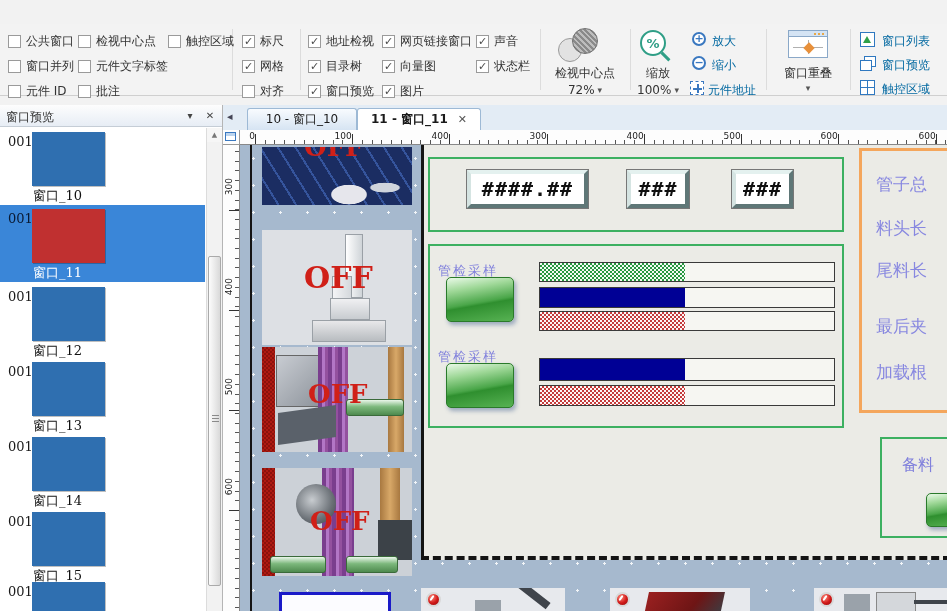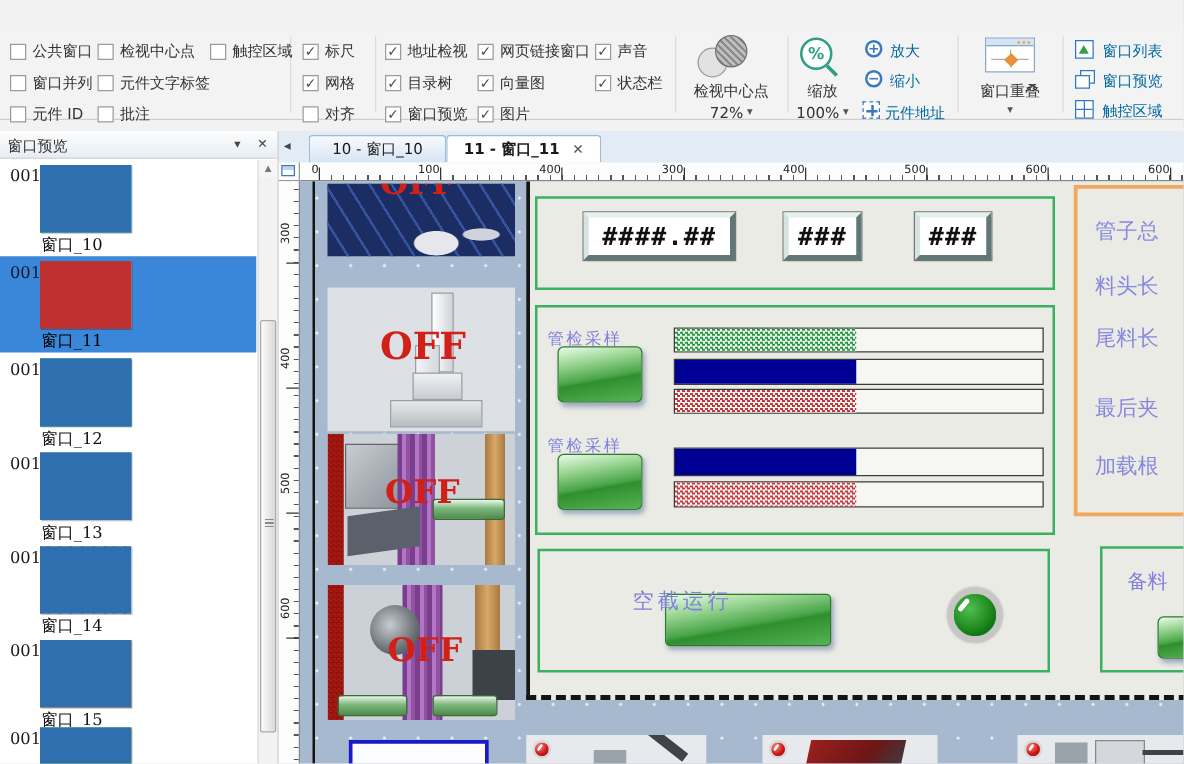--- a/index.html
+++ b/index.html
@@ -63,21 +63,21 @@
   #sidebar { position:absolute; left:0; top:105px; width:223px; height:506px; background:#fff; border-right:1px solid #b5b5b5; overflow:hidden; }
   #sb-header { position:absolute; left:0; top:0; width:222px; height:22px; background:linear-gradient(#fdfdfd,#e7edf5); border-bottom:1px solid #c5cdd6; }
   #sb-title { position:absolute; left:6px; top:4px; font-size:12px; color:#333; }
   .sb-hbtn { position:absolute; top:3px; width:16px; height:16px; text-align:center; line-height:15px; color:#444; font-size:10px; }
   .sb-item { position:absolute; left:0; width:205px; height:77px; }
   .sb-item.selected { background:#3a86d8; }
   .sb-num { position:absolute; left:8px; top:6px; font-family:"DejaVu Serif","Liberation Serif",serif; font-size:13px; color:#1a1a1a; }
   .sb-item.selected .sb-num { color:#0a1a33; }
   .sb-thumb { position:absolute; left:32px; top:4px; width:73px; height:54px; background-repeat:no-repeat; box-shadow:1px 1px 0 rgba(0,0,0,.25); }
   .sb-label { position:absolute; left:33px; top:59px; font-family:"DejaVu Serif","Liberation Serif",serif; font-size:13px; color:#111; }
-  .sb-item.selected .sb-label { color:#000000; }
+  .sb-item.selected .sb-label { color:#ffffff; }
   .t10 { background:
       linear-gradient(#2f6fb0,#2f6fb0) 0 0/73px 6px,
       linear-gradient(#38b098,#38b098) 3px 9px/16px 7px,
       linear-gradient(#38b098,#38b098) 40px 9px/13px 5px,
       linear-gradient(#38b098,#38b098) 56px 9px/13px 5px,
       linear-gradient(#fff,#fff) 12px 20px/14px 8px,
       linear-gradient(#fff,#fff) 30px 20px/14px 8px,
       linear-gradient(#fff,#fff) 48px 20px/14px 8px,
       linear-gradient(#fff,#fff) 12px 32px/14px 8px,
       linear-gradient(#fff,#fff) 30px 32px/14px 8px,
@@ -520,25 +520,20 @@
           <div class="purple-txt" style="left:8px;top:102px;font-size:13px;letter-spacing:2px">管检采样</div>
           <div class="gbtn" style="left:16px;top:117px;width:68px;height:45px"></div>
           <div class="track" style="left:109px;top:112px;width:296px;height:23px">
               <div class="filln"></div>
             </div>
           <div class="track" style="left:109px;top:139px;width:296px;height:21px">
               <div class="fillr"></div>
             </div>
         </div>
 
-        <div class="gpanel" style="left:6px;top:294px;width:410px;height:99px">
-          <div class="purple-txt" style="left:74px;top:28px;font-size:17px;letter-spacing:3px;z-index:2">空截运行</div>
-          <div class="gbtn" style="left:100px;top:34px;width:133px;height:42px;border-radius:4px"></div>
-          <div class="led-big" style="left:326px;top:29px"></div>
-        </div>
 
         <div class="gpanel" style="left:456px;top:292px;width:70px;height:101px">
           <div class="purple-txt" style="left:20px;top:16px;font-size:16px">备料</div>
           <div class="gbtn" style="left:44px;top:54px;width:40px;height:34px"></div>
         </div>
 
         <div id="orange-box">
           <div class="o-label" style="top:22px">管子总</div>
           <div class="o-label" style="top:66px">料头长</div>
           <div class="o-label" style="top:108px">尾料长</div>

